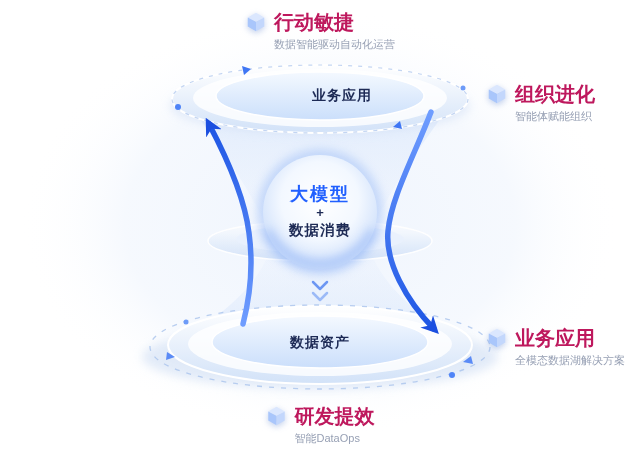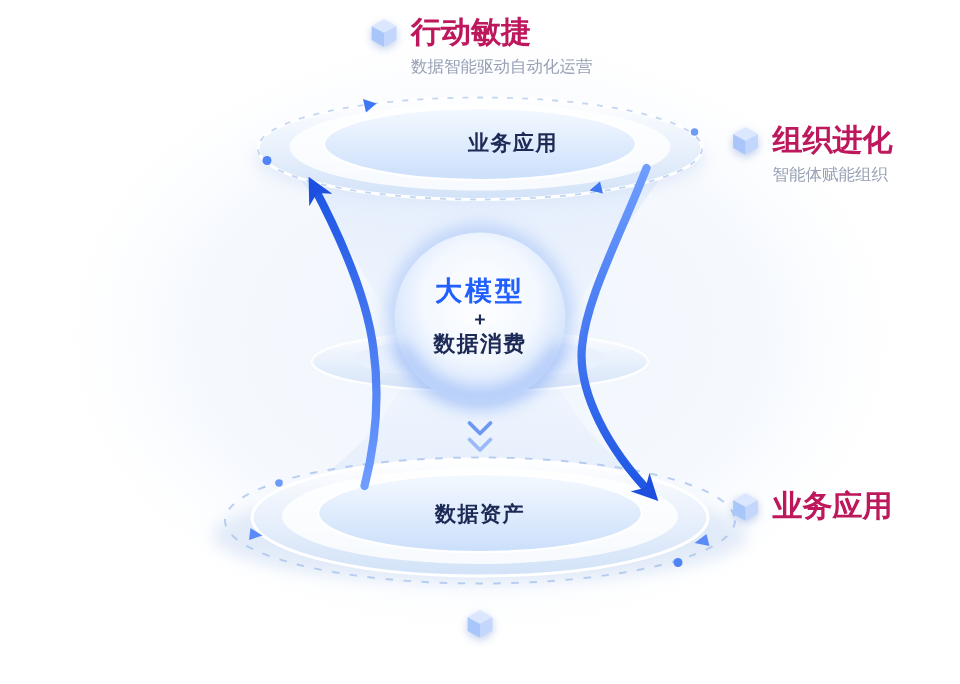--- a/index.html
+++ b/index.html
@@ -175,26 +175,31 @@
   <div class="callout co-bottom-right">
     <span class="cube">
       <svg width="22" height="22" viewBox="0 0 24 24">
         <path d="M12 2 L21 7 L12 12 L3 7 Z" fill="#dbe7fe"></path>
         <path d="M3 7 L12 12 L12 22 L3 17 Z" fill="#a9c6fb"></path>
         <path d="M21 7 L12 12 L12 22 L21 17 Z" fill="#c3d7fc"></path>
       </svg>
     </span>
     <span class="txt">
       <span class="t">业务应用</span>
+      <span class="s">全模态数据湖解决方案</span>
     </span>
   </div>
 
   <div class="callout co-bottom">
     <span class="cube">
       <svg width="22" height="22" viewBox="0 0 24 24">
         <path d="M12 2 L21 7 L12 12 L3 7 Z" fill="#dbe7fe"></path>
         <path d="M3 7 L12 12 L12 22 L3 17 Z" fill="#a9c6fb"></path>
         <path d="M21 7 L12 12 L12 22 L21 17 Z" fill="#c3d7fc"></path>
       </svg>
     </span>
+    <span class="txt">
+      <span class="t">研发提效</span>
+      <span class="s">智能DataOps</span>
+    </span>
   </div>
 
 </div>
 
 </body></html>

